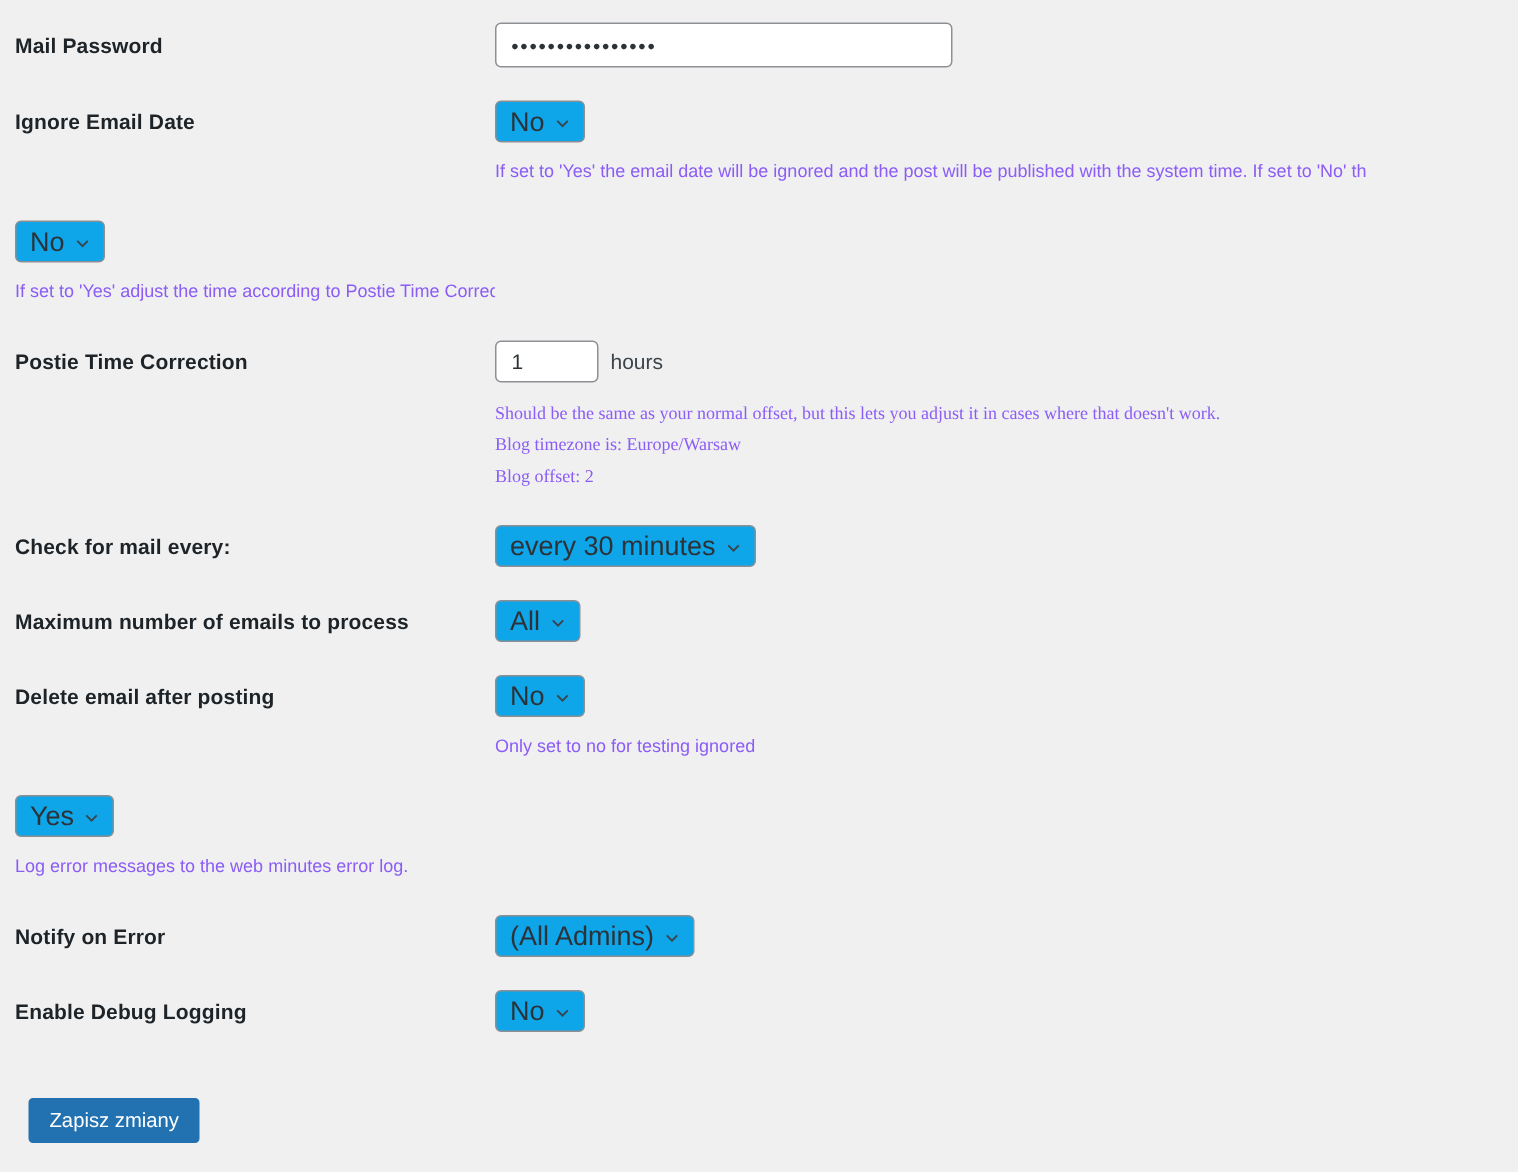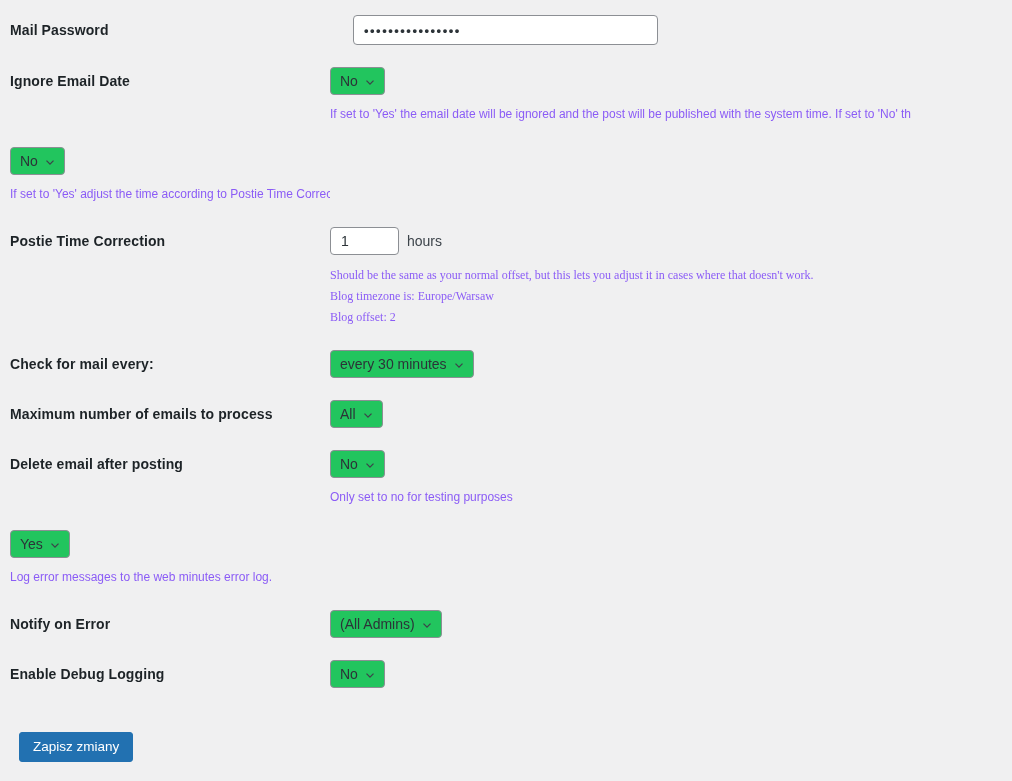--- a/index.html
+++ b/index.html
@@ -13,21 +13,21 @@
     color: #3c434a;
   }
   .form-table {
     padding-left: 10px;
   }
   .row {
     display: grid;
     grid-template-columns: 320px 1fr;
     padding: 11px 0;
   }
-  .row.first { padding-top: 15px; gap: 23px; }
+  .row.first { padding-top: 15px; }
   .row-label {
     font-weight: 700;
     color: #1d2327;
     font-size: 14px;
     line-height: 28px;
     letter-spacing: 0.1px;
   }
   .row.first .row-label { line-height: 30px; }
   .row-content { min-width: 0; }
   .text-input {
@@ -59,26 +59,26 @@
   .unit-label {
     color: #3c434a;
     font-size: 14px;
     text-align: center;
   }
   .select {
     display: inline-flex;
     align-items: center;
     gap: 5px;
     height: 28px;
-    background: #22c55e;
+    background: #0ea5e9;
     border: 1px solid #8c8f94;
     border-radius: 4px;
     padding: 0 7px 0 9px;
     color: #2c3338;
-    font-size: 14px;
+    font-size: 18px;
     cursor: pointer;
     user-select: none;
   }
   .select .chevron {
     flex: 0 0 auto;
     margin-top: 1px;
   }
   .help {
     color: #8b5cf6;
     font-size: 12px;
@@ -188,21 +188,21 @@
 
   <div class="row">
     <div class="row-label">Delete email after posting</div>
     <div class="row-content">
       <div class="select">
         <span>No</span>
         <svg class="chevron" width="14" height="14" viewBox="0 0 20 20">
             <path d="M5 8l5 5 5-5" fill="none" stroke="#3c434a" stroke-width="1.8"></path>
           </svg>
       </div>
-      <div class="help">Only set to no for testing purposes</div>
+      <div class="help">Only set to no for testing ignored</div>
     </div>
   </div>
 
   <div class="row">
     <div class="row-content">
       <div class="select">
         <span>Yes</span>
         <svg class="chevron" width="14" height="14" viewBox="0 0 20 20">
             <path d="M5 8l5 5 5-5" fill="none" stroke="#3c434a" stroke-width="1.8"></path>
           </svg>

